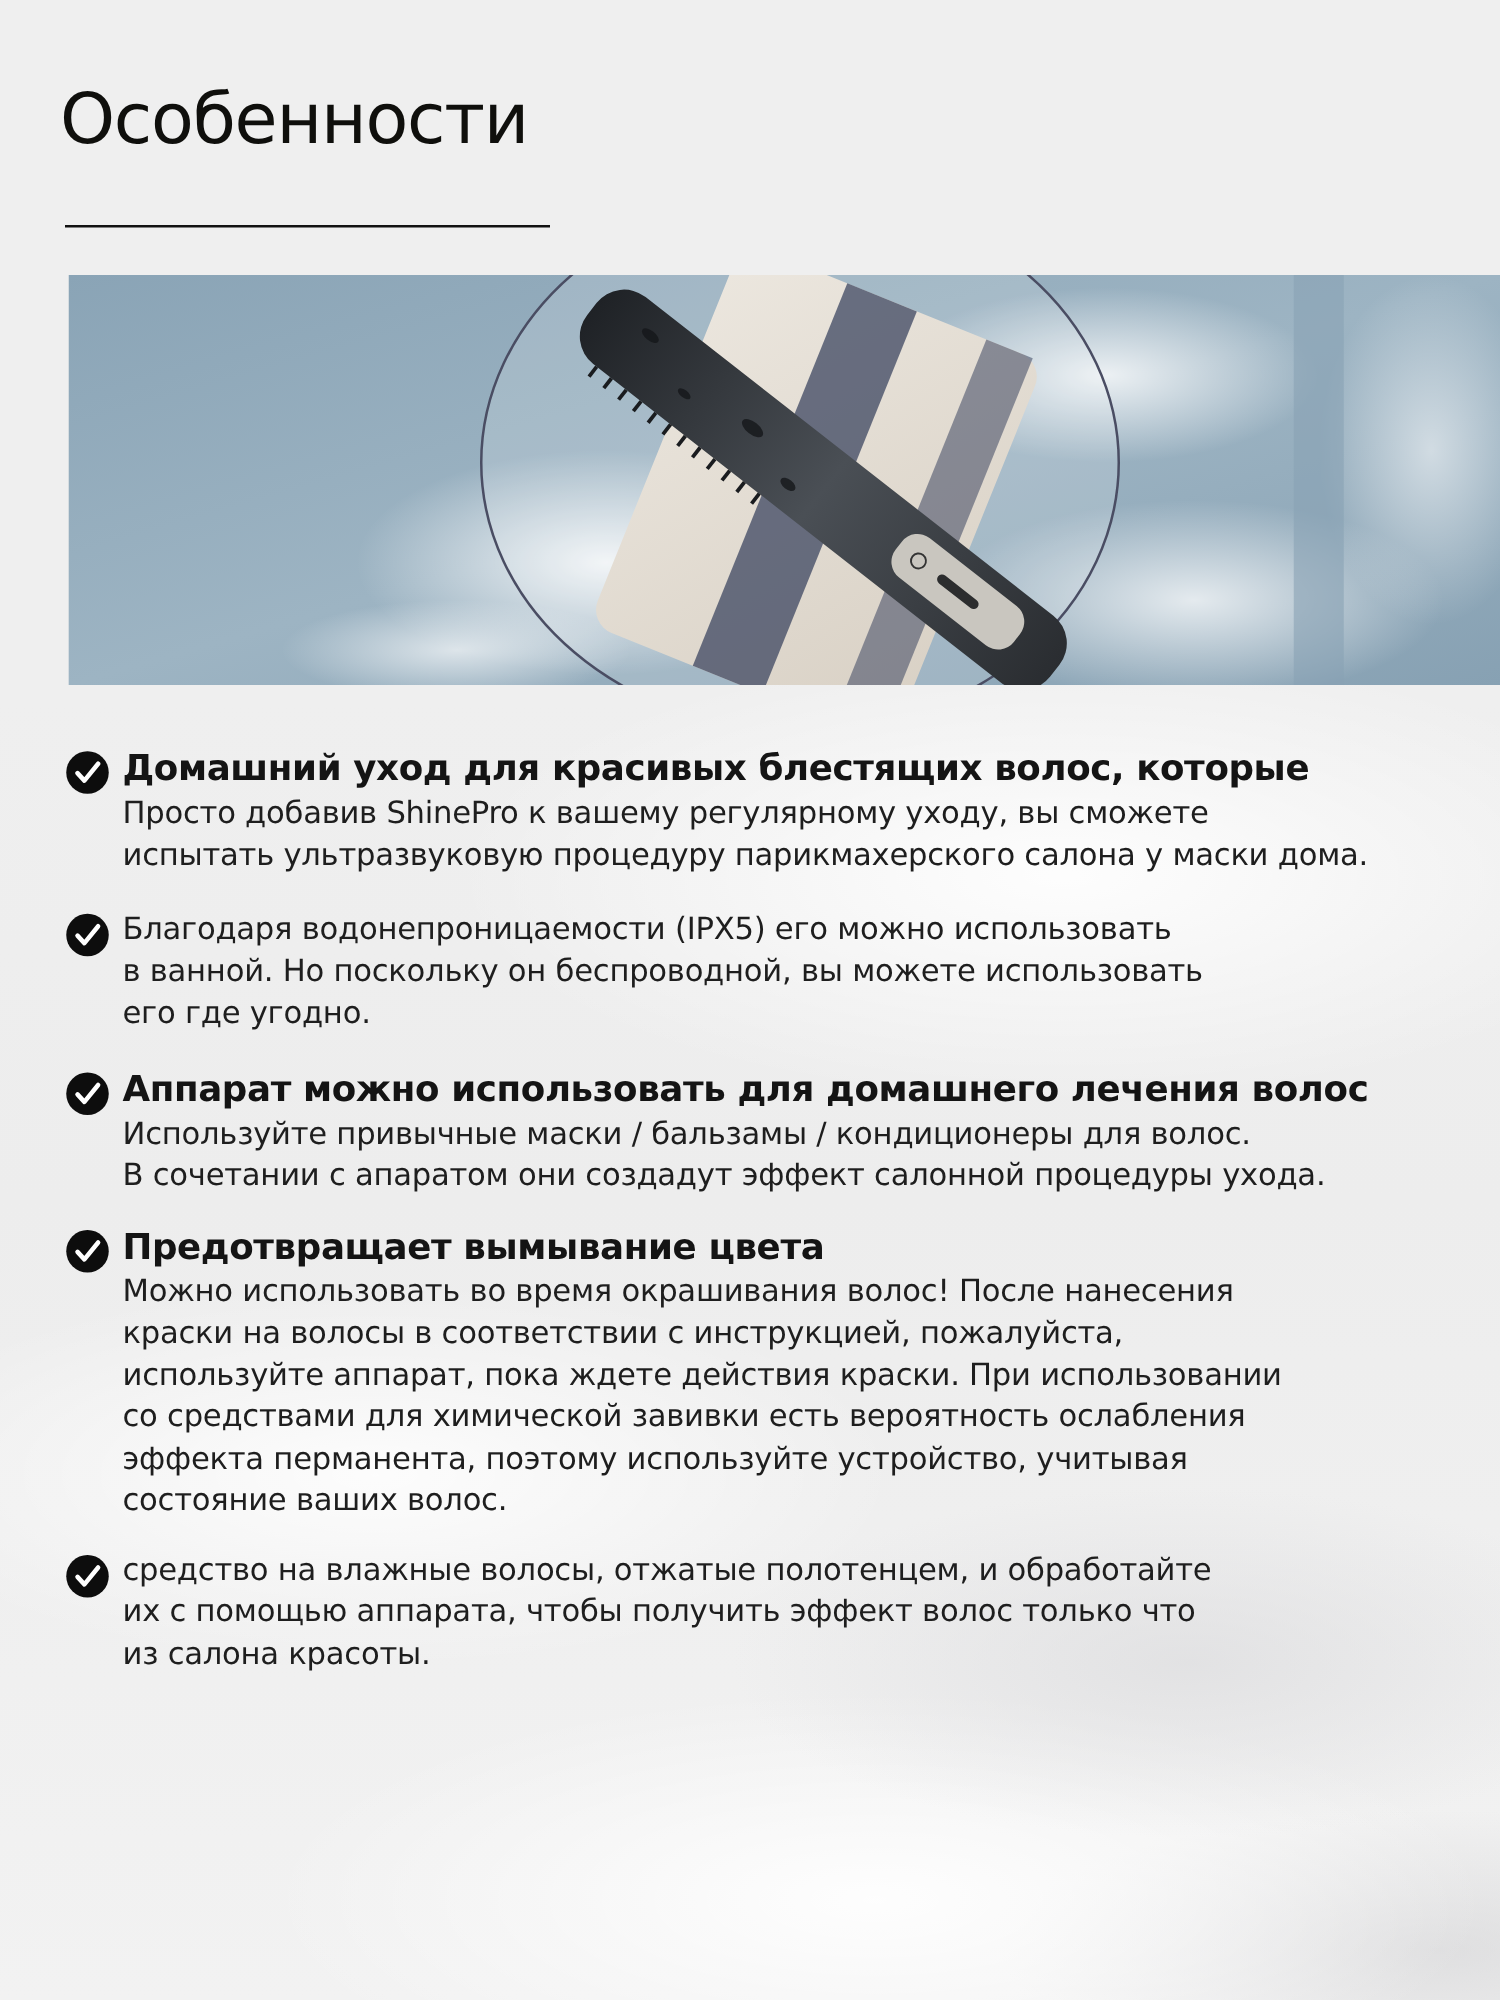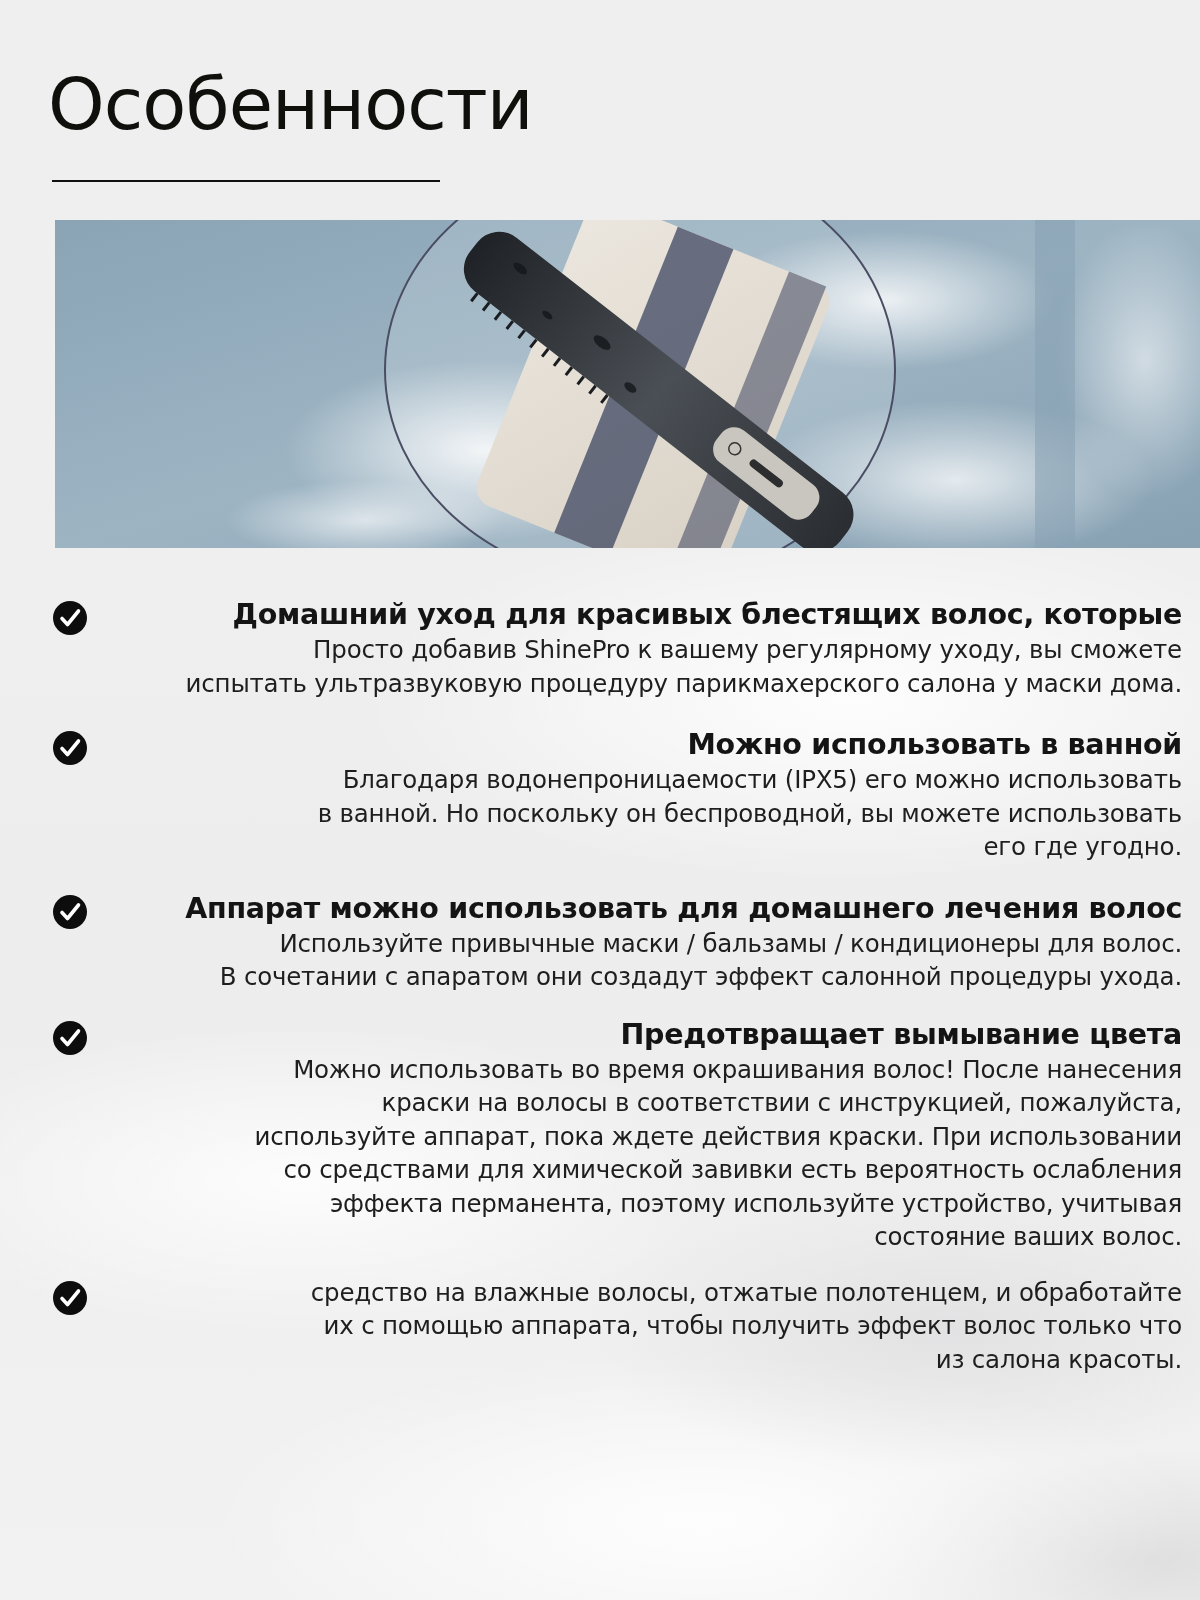--- a/index.html
+++ b/index.html
@@ -31,21 +31,21 @@
       position: relative;
       z-index: 1;
     }
     .title {
       position: absolute;
       left: 48px;
       top: 68px;
       margin: 0;
       font-family: "DejaVu Sans", sans-serif;
       font-weight: normal;
-      font-size: 72px;
+      font-size: 56px;
       line-height: 1;
       letter-spacing: -1px;
       color: #0f0f0c;
     }
     .title-rule {
       position: absolute;
       left: 52px;
       top: 180px;
       width: 388px;
       height: 2px;
@@ -66,21 +66,20 @@
       left: 52px;
       top: 596px;
       width: 1130px;
       list-style: none;
       margin: 0;
       padding: 0;
     }
     .feature {
       position: relative;
       padding-left: 46px;
-      text-align: right;
     }
     .feature + .feature { margin-top: 0; }
     .check {
       position: absolute;
       left: 0;
       top: 4px;
       width: 36px;
       height: 36px;
     }
     .feature-title {
@@ -195,23 +194,20 @@
         <span>Просто добавив ShinePro к вашему регулярному уходу, вы сможете</span>
         <span>испытать ультразвуковую процедуру парикмахерского салона у маски дома.</span>
       </p>
     </li>
 
     <li class="feature" style="margin-top:26px;">
       <svg class="check" viewBox="0 0 36 36">
         <circle cx="18" cy="18" r="17" fill="#0d0d0d"></circle>
         <path d="M10 18.5 L15.5 24.5 L26.5 11" fill="none" stroke="#ffffff" stroke-width="3.6" stroke-linecap="round" stroke-linejoin="round"></path>
       </svg>
-      <h2 class="feature-title">
-        <span>Можно использовать в ванной</span>
-      </h2>
       <p class="feature-body">
         <span>Благодаря водонепроницаемости (IPX5) его можно использовать</span>
         <span>в ванной. Но поскольку он беспроводной, вы можете использовать</span>
         <span>его где угодно.</span>
       </p>
     </li>
 
     <li class="feature" style="margin-top:26px;">
       <svg class="check" viewBox="0 0 36 36">
         <circle cx="18" cy="18" r="17" fill="#0d0d0d"></circle>

